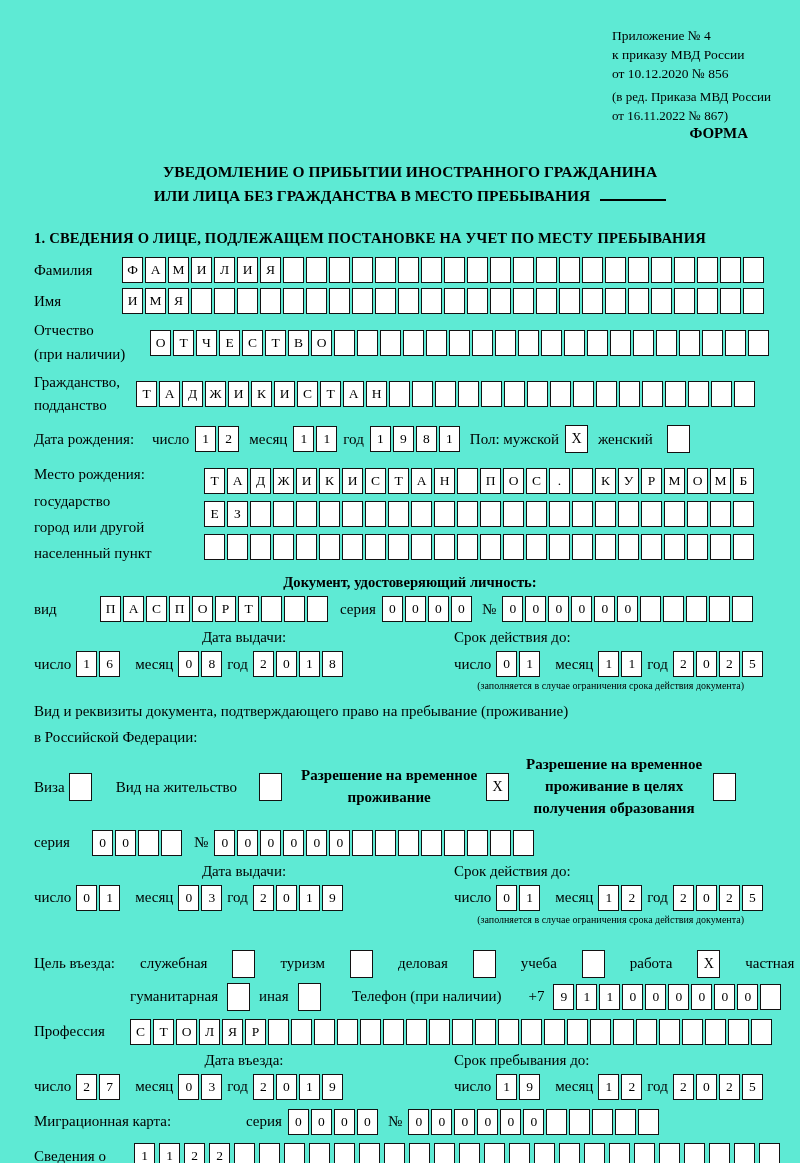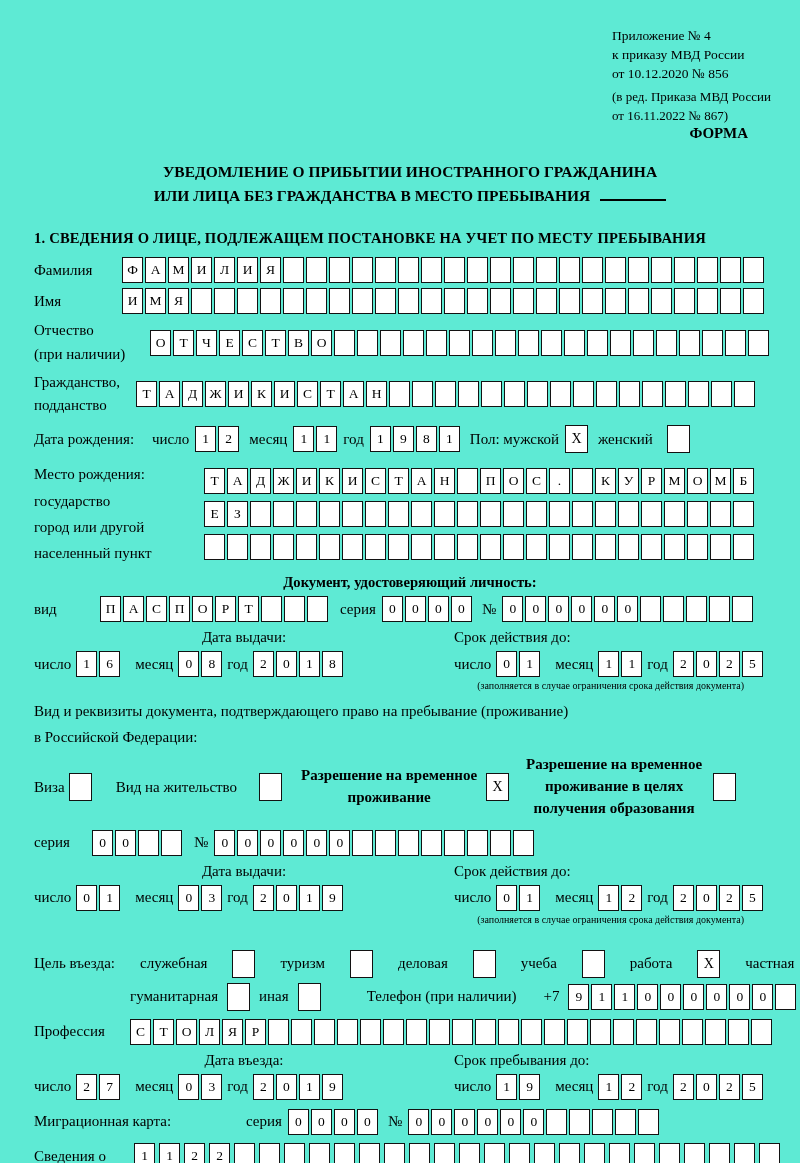--- a/index.html
+++ b/index.html
@@ -515,21 +515,21 @@
     <span class="lbl">частная</span>
     <span class="cbox"></span>
     <span class="lbl">транзит</span>
     <span class="cbox"></span>
   </div>
   <div class="frow" style="gap:9px">
     <span class="lbl" style="margin-left:96px">гуманитарная</span>
     <span class="cbox"></span>
     <span class="lbl">иная</span>
     <span class="cbox"></span>
-    <span class="lbl" style="margin-left:37px">Телефон (при наличии)</span>
+    <span class="lbl" style="margin-left:22px">Телефон (при наличии)</span>
     <span class="lbl" style="margin-left:18px">+7</span>
     <div class="cellrow">
         <div class="cell">9</div>
         <div class="cell">1</div>
         <div class="cell">1</div>
         <div class="cell">0</div>
         <div class="cell">0</div>
         <div class="cell">0</div>
         <div class="cell">0</div>
         <div class="cell">0</div>

